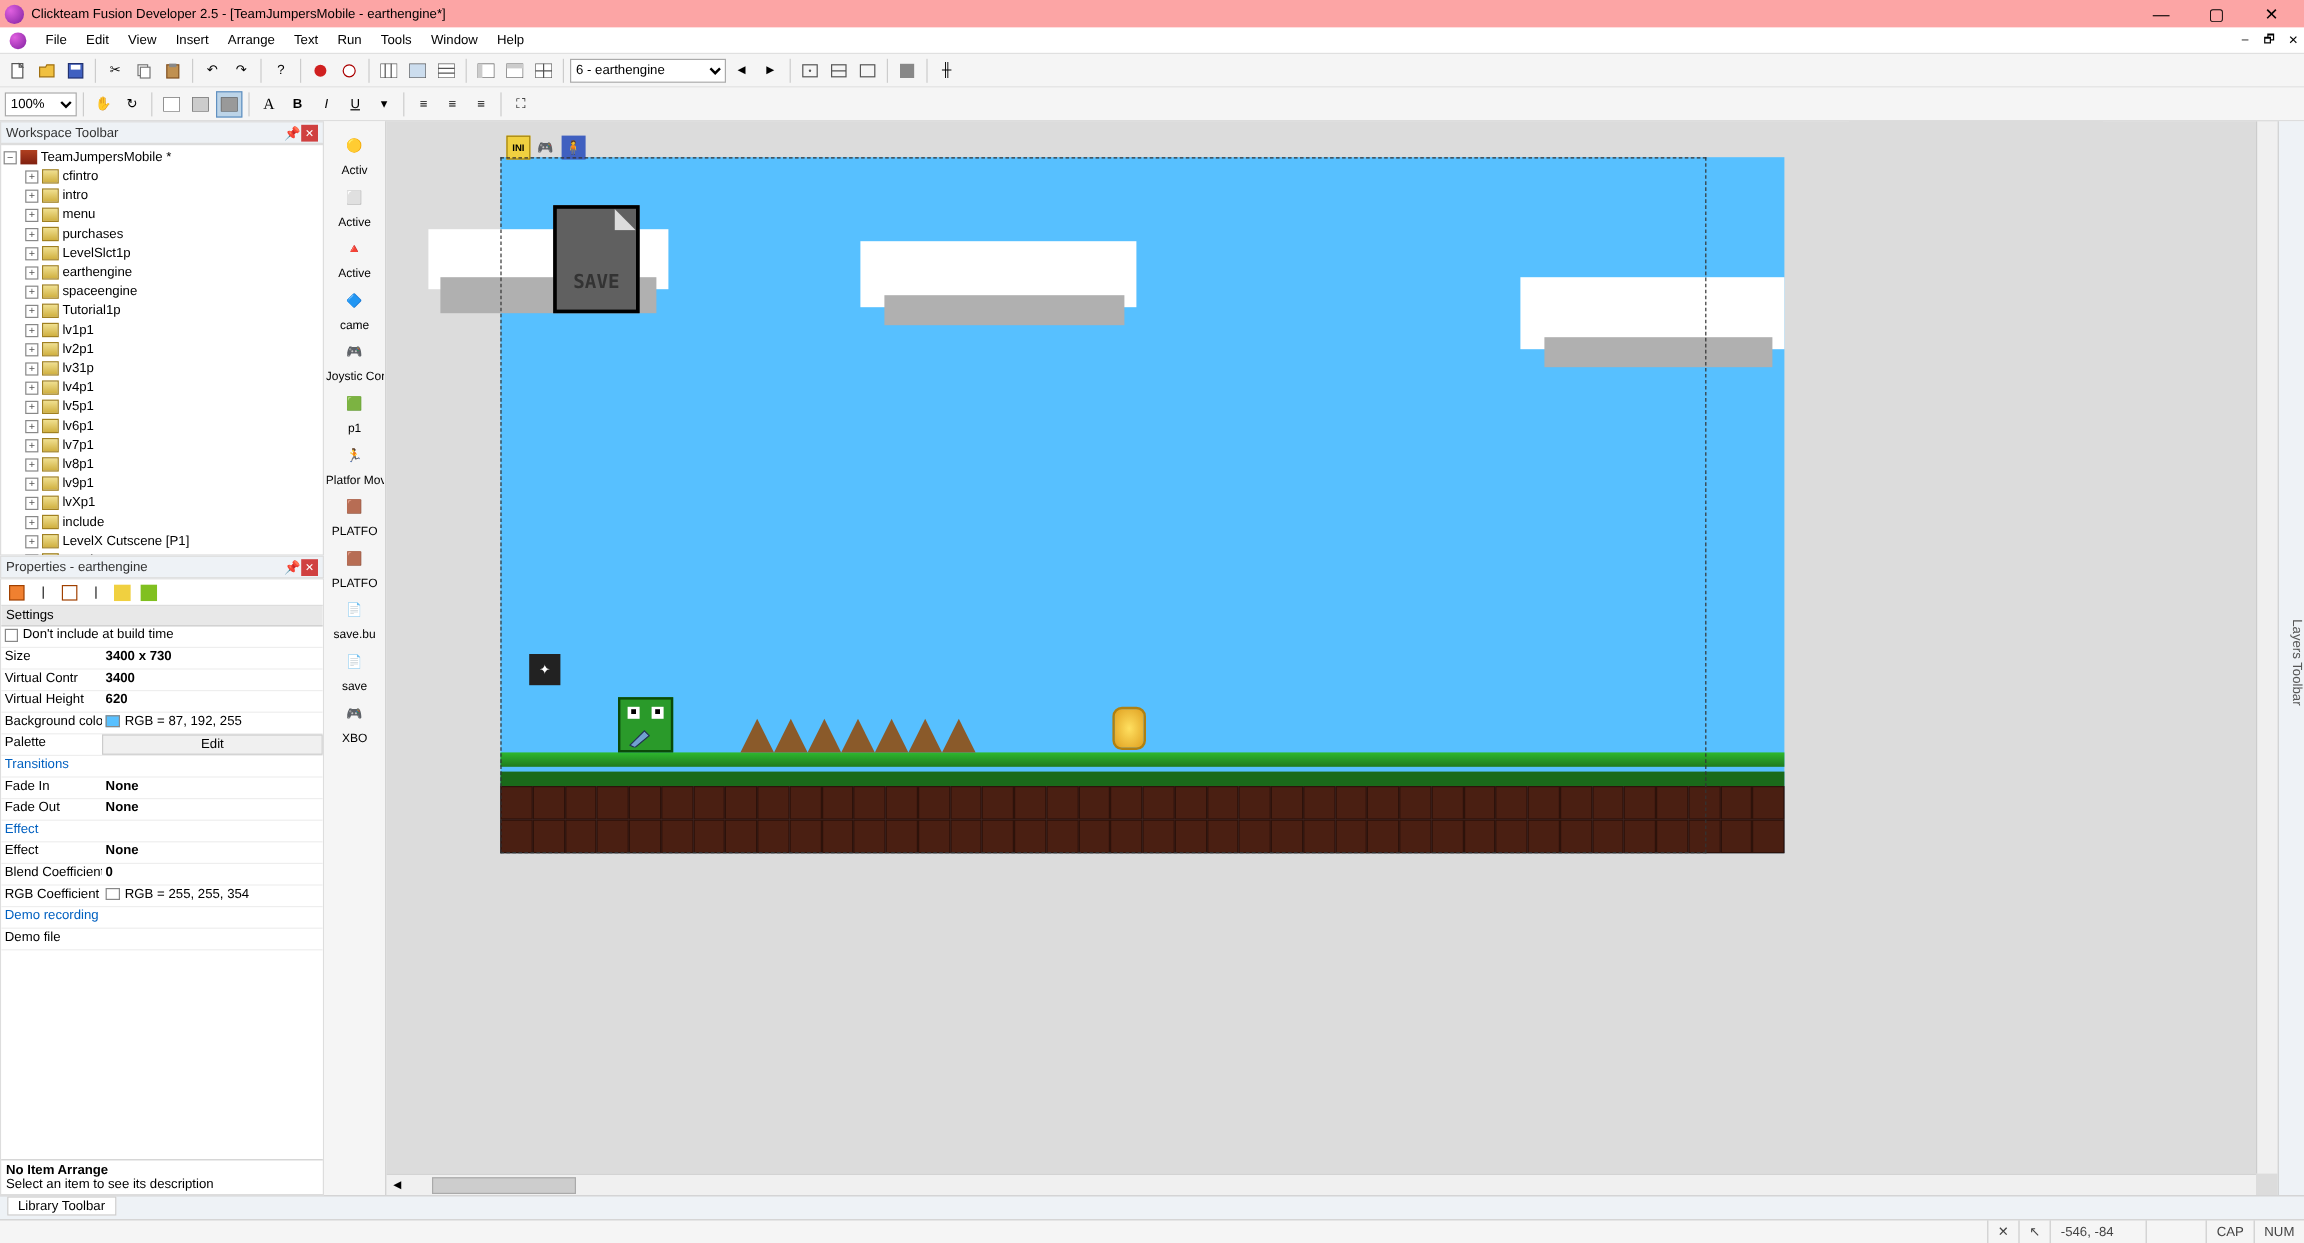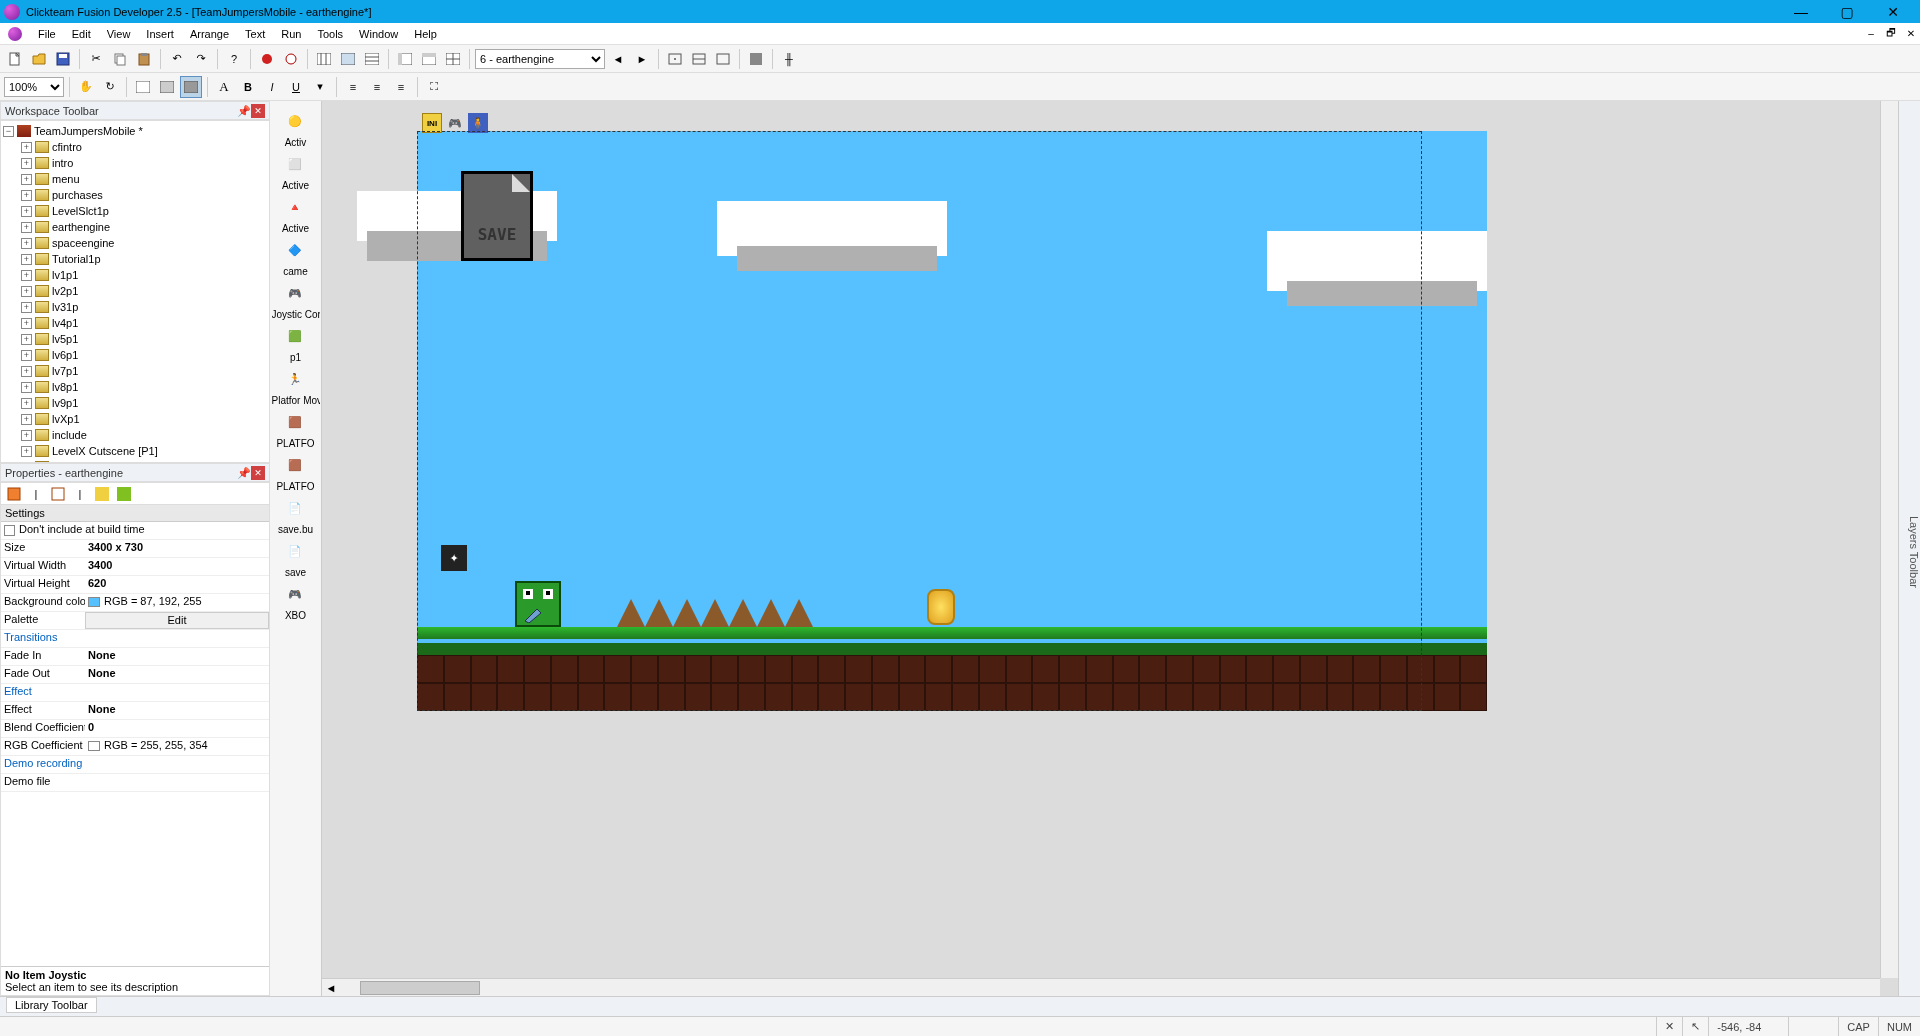--- a/index.html
+++ b/index.html
@@ -1,19 +1,19 @@
 <!DOCTYPE html>
 <html><head>
 <meta charset="utf-8">
 <style>
 * { margin: 0; padding: 0; box-sizing: border-box; font-family: "Segoe UI", Tahoma, sans-serif; font-size: 11px; }
 body { background: #fff; overflow: hidden; width: 1920px; height: 1036px; }
 
 
-.titlebar { height: 23px; background: #0ea5e9; display: flex; align-items: center; padding: 0 4px; }
+.titlebar { height: 23px; background: #fca5a5; display: flex; align-items: center; padding: 0 4px; }
 .titlebar .app-icon { width: 16px; height: 16px; border-radius: 50%; background: radial-gradient(circle at 30% 30%, #e060e0, #8020a0); margin-right: 6px; }
 .titlebar .title { flex: 1; color: #000; }
 .titlebar .win-btns { display: flex; gap: 0; }
 .titlebar .win-btn { width: 46px; height: 23px; display: flex; align-items: center; justify-content: center; font-size: 14px; color: #000; }
 
 
 .menubar { height: 22px; background: #fff; display: flex; align-items: center; padding-left: 8px; border-bottom: 1px solid #e0e0e0; }
 .menubar .sys-icon { width: 14px; height: 14px; border-radius: 50%; background: radial-gradient(circle at 30% 30%, #e060e0, #8020a0); margin-right: 8px; }
 .menubar .menu-item { padding: 3px 8px; cursor: default; }
 .menubar .spacer { flex: 1; }
@@ -459,21 +459,21 @@
       <div class="prop-body">
         <div class="prop-section">Settings</div>
         <div class="prop-row">
             <div class="k" style="width:100%"><span class="checkbox"></span><span>Don't include at build time</span></div>
           </div>
         <div class="prop-row">
             <div class="k">Size</div>
             <div class="v" style="font-weight:bold">3400 x 730</div>
           </div>
         <div class="prop-row">
-            <div class="k">Virtual Width</div>
+            <div class="k">Virtual Contr</div>
             <div class="v" style="font-weight:bold">3400</div>
           </div>
         <div class="prop-row">
             <div class="k">Virtual Height</div>
             <div class="v" style="font-weight:bold">620</div>
           </div>
         <div class="prop-row">
             <div class="k">Background color</div>
             <div class="v"><span class="color-swatch" style="background:#57c0ff"></span><span>RGB = 87, 192, 255</span></div>
           </div>
@@ -509,21 +509,21 @@
           </div>
         <div class="prop-row blue">
             <div class="k" style="width:100%">Demo recording</div>
           </div>
         <div class="prop-row">
             <div class="k">Demo file</div>
             <div class="v"></div>
           </div>
       </div>
       <div class="prop-footer">
-        <div class="hdr">No Item Joystic</div>
+        <div class="hdr">No Item Arrange</div>
         <div>Select an item to see its description</div>
       </div>
     </div>
   </div>
 
   <div class="center">
     <div class="obj-strip">
       <div id="obj-strip-items">
           <div class="obj-item">
             <div class="obj-icon">🟡</div>

